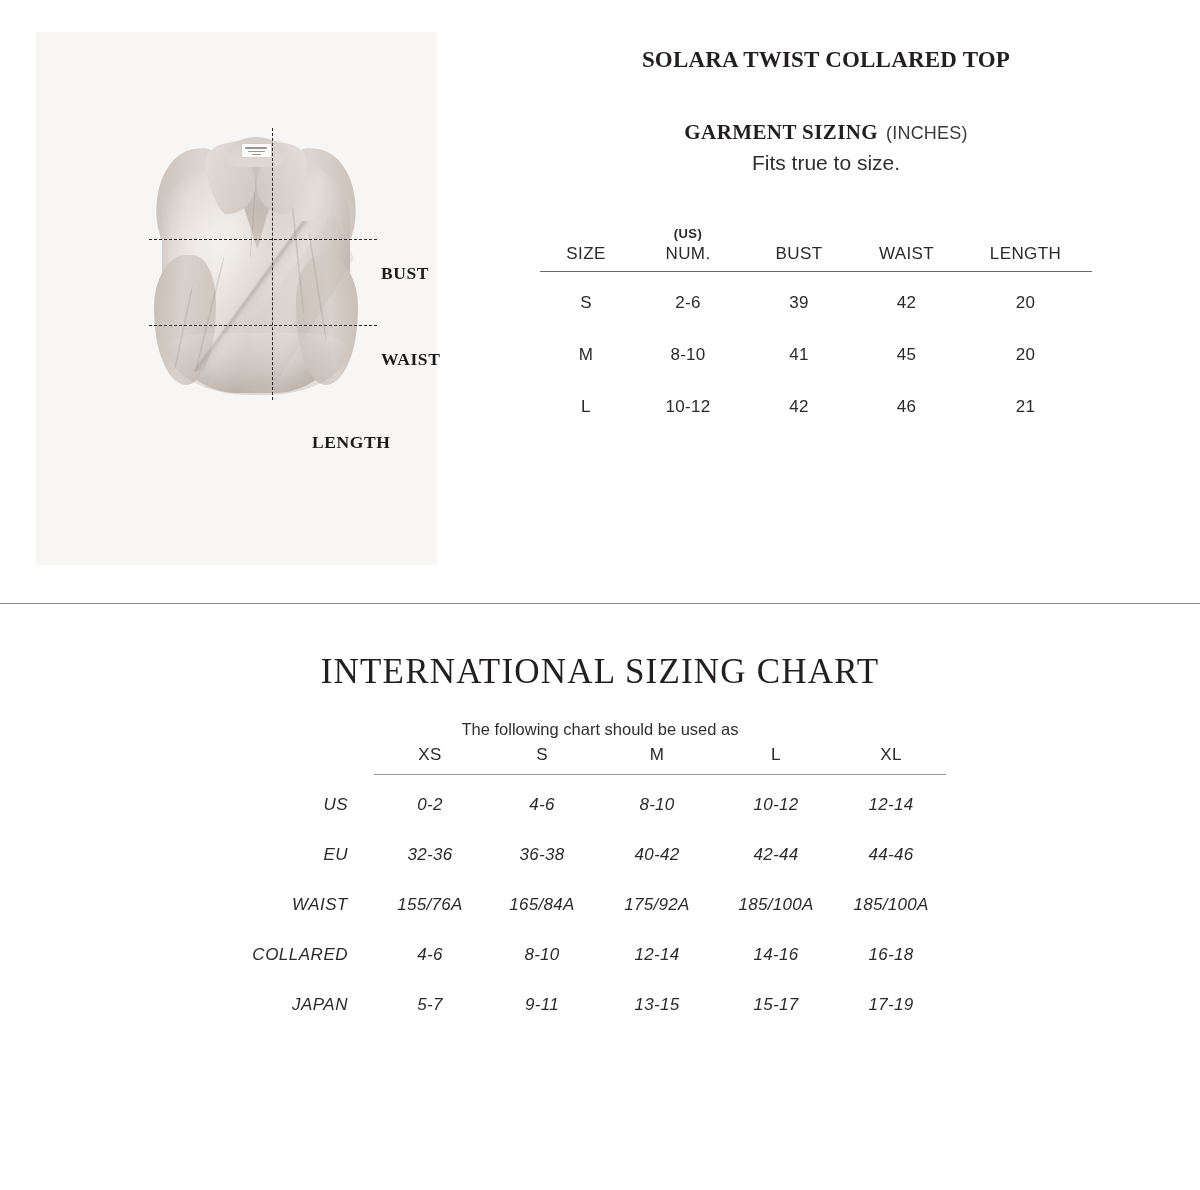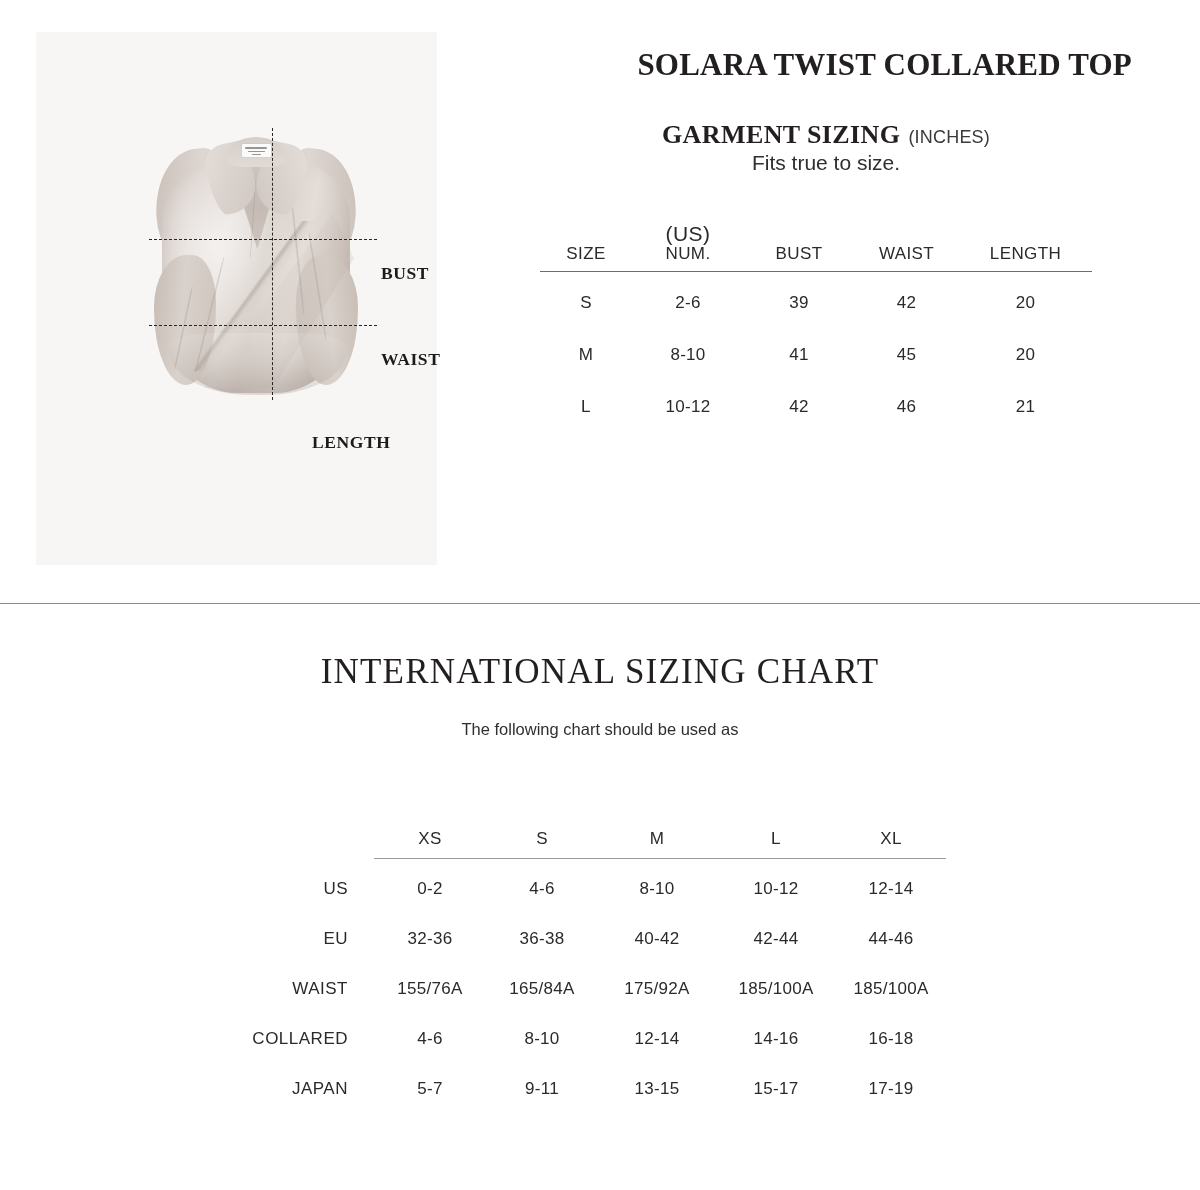--- a/index.html
+++ b/index.html
@@ -182,38 +182,38 @@
   .fold.f2 { left: 52px;  top: 120px; width: 3px;  height: 120px; transform: rotate(14deg); }
   .fold.f3 { left: 140px; top: 60px;  width: 3px;  height: 120px; transform: rotate(-6deg); }
   .fold.f4 { left: 160px; top: 96px;  width: 3px;  height: 110px; transform: rotate(-9deg); }
   .fold.f5 { left: 96px;  top: 44px;  width: 2px;  height: 80px;  transform: rotate(4deg); }
 
   
   #product-title {
     position: absolute;
     left: 520px; top: 47px;
     width: 612px;
-    text-align: right;
+    text-align: center;
     font-family: "Liberation Serif", serif;
     font-weight: bold;
-    font-size: 31px;
+    font-size: 23px;
     letter-spacing: 0.2px;
     color: #231f20;
   }
   #sizing-heading-row {
     position: absolute;
     left: 520px; top: 120px;
     width: 612px;
     text-align: center;
     white-space: nowrap;
   }
   #sizing-heading {
     font-family: "Liberation Serif", serif;
     font-weight: bold;
-    font-size: 26px;
+    font-size: 21px;
     letter-spacing: 0.4px;
     color: #231f20;
   }
   #sizing-units {
     font-size: 18px;
     color: #3a3a3a;
     margin-left: 8px;
     letter-spacing: 0.2px;
   }
   #sizing-note {
@@ -247,21 +247,21 @@
   #garment-table thead tr.rule th {
     border-bottom: 1.4px solid #6d6d6d;
     height: 0; padding: 0;
   }
   #garment-table td {
     text-align: center;
     padding: 16px 0 16px;
     letter-spacing: 0.3px;
   }
   #garment-table tbody tr:first-child td { padding-top: 21px; }
-  .num-head-top { display: block; font-size: 21px; line-height: 21px; }
+  .num-head-top { display: block; font-size: 13px; line-height: 21px; font-weight: bold; }
   .gt-c0 { width: 92px; }
   .gt-c1 { width: 112px; }
   .gt-c2 { width: 110px; }
   .gt-c3 { width: 105px; }
   .gt-c4 { width: 133px; }
 
   
   #section-divider {
     position: absolute;
     left: 0; top: 603px;
@@ -287,21 +287,21 @@
     left: 0; top: 718px;
     width: 1200px;
     text-align: center;
     font-size: 16.5px;
     line-height: 23px;
     color: #2f2f2f;
   }
 
   #intl-table {
     position: absolute;
-    left: 246px; top: 828px;
+    left: 246px; top: 744px;
     width: 700px;
   }
   #intl-table table {
     width: 100%;
     border-collapse: collapse;
     font-size: 17px;
     color: #2a2a2a;
   }
   #intl-table th {
     font-weight: normal;
@@ -309,20 +309,21 @@
     letter-spacing: 0.4px;
     text-align: center;
   }
   #intl-table th.corner { border-bottom: none !important; }
   #intl-table thead tr.rule th { height: 0; padding: 0; }
   #intl-table thead tr.rule th.ruled { border-bottom: 1.4px solid #9a9a9a; }
   #intl-table td {
     text-align: center;
     padding: 15px 0;
     letter-spacing: 0.3px;
+    font-style: italic;
   }
   #intl-table tbody tr:first-child td { padding-top: 20px; }
   #intl-table td.rowhead {
     text-align: right;
     padding-right: 26px;
     letter-spacing: 0.5px;
   }
   .it-c0 { width: 128px; }
   .it-c1 { width: 112px; }
   .it-c2 { width: 112px; }

